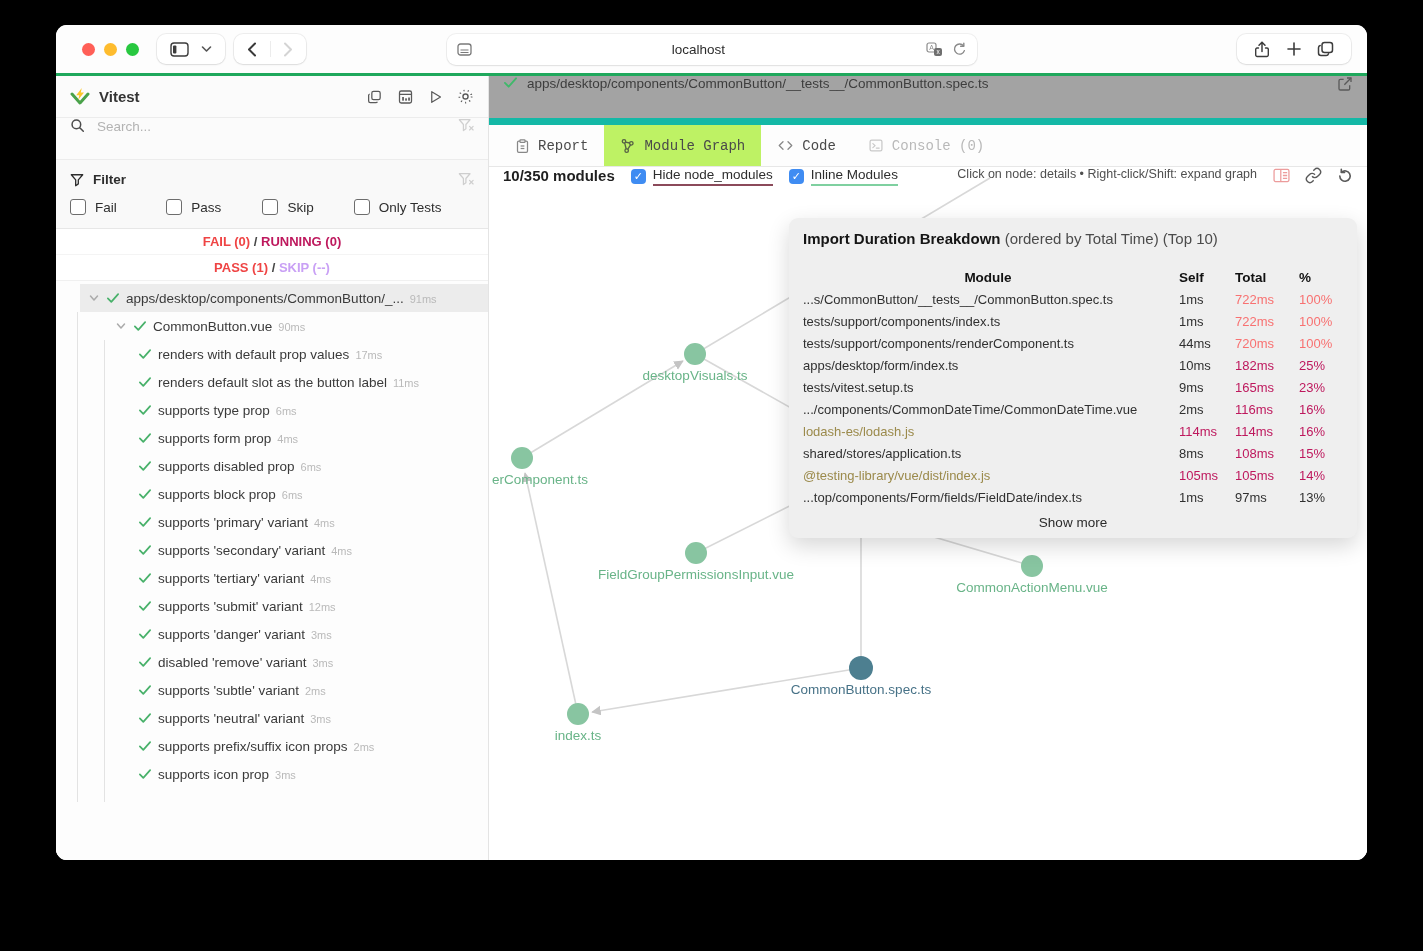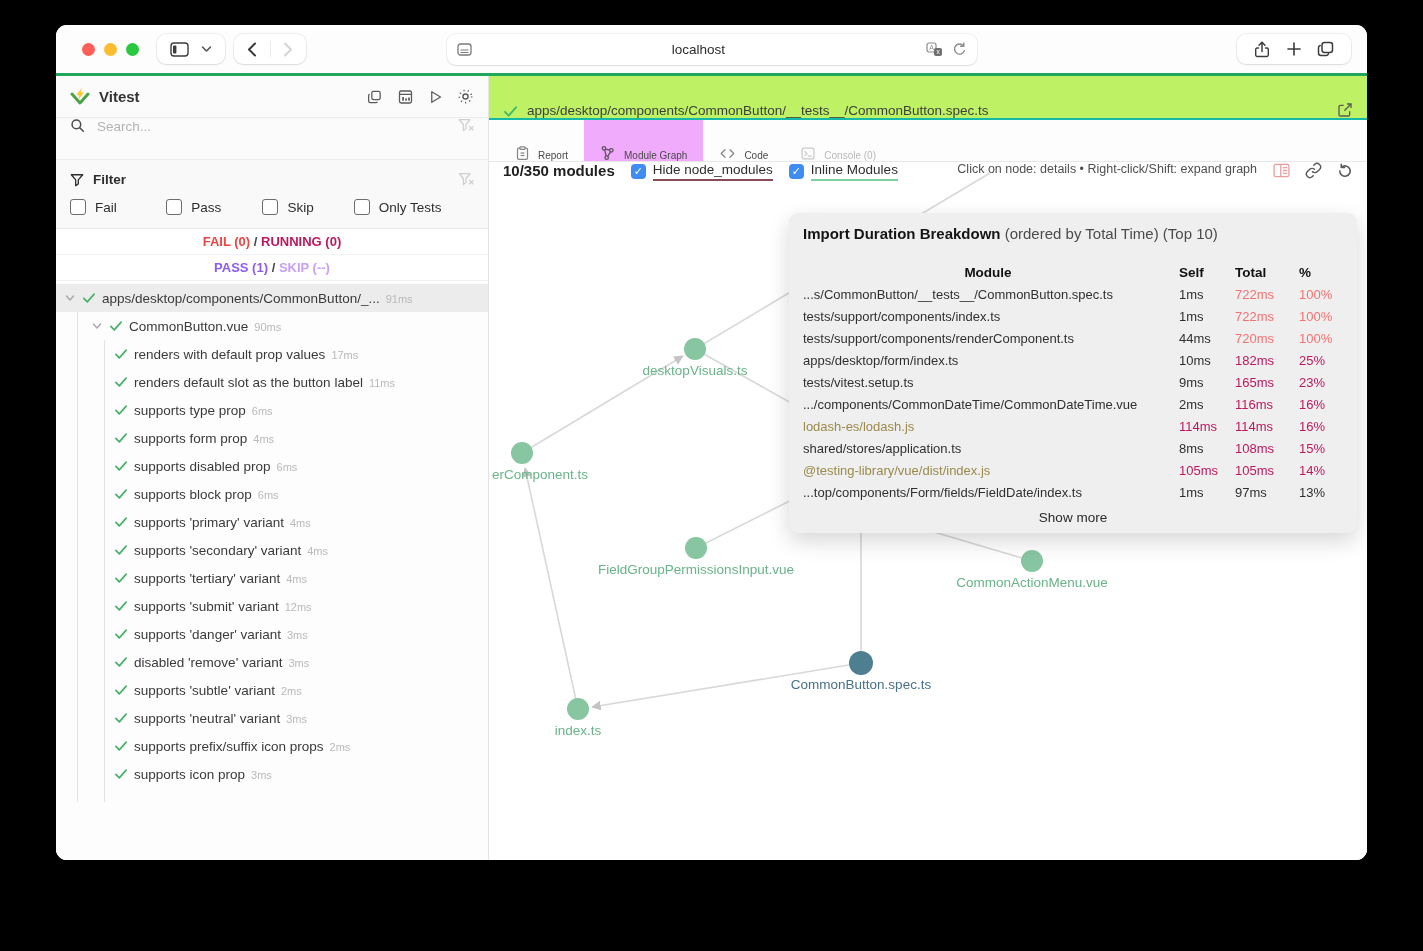--- a/index.html
+++ b/index.html
@@ -27,36 +27,36 @@
   .faded{opacity:.33;}
   .sb-filter{padding:12px 14px 13px;border-bottom:1px solid #e7e7e7;background:#f9f9f9;flex:none;}
   .filter-head{display:flex;align-items:center;gap:9px;}
   .filter-title{font-size:13.5px;font-weight:bold;color:#2e2e2e;flex:1;}
   .filter-checks{display:grid;grid-template-columns:1fr 1fr .95fr 1.25fr;margin-top:12px;}
   .fcheck{display:flex;align-items:center;gap:9px;font-size:13.5px;color:#2e2e2e;cursor:default;}
   .box{width:14px;height:14px;border:1.6px solid #6d6d6d;border-radius:3px;background:#fff;flex:none;}
   .sb-status{flex:none;background:#fff;font-size:13px;font-weight:bold;text-align:center;border-bottom:1px solid #f0f0f0;}
   .sb-status .row{height:25px;line-height:25px;border-bottom:1px solid #f4f4f4;}
   .sb-status .row:last-child{border-bottom:none;}
-  .c-fail{color:#ef4444;} .c-run{color:#be185d;} .c-pass{color:#8b5cf6;} .c-skip{color:#c9a0f5;} .c-sep{color:#444;font-weight:bold;}
+  .c-fail{color:#ef4444;} .c-run{color:#be185d;} .c-pass{color:#ef4444;} .c-skip{color:#c9a0f5;} .c-sep{color:#444;font-weight:bold;}
   .sb-tree{flex:1;background:#fdfdfd;position:relative;padding-top:3px;overflow:hidden;}
   .guide{position:absolute;width:1px;background:#e3e3e3;}
-  .trow{height:28px;display:flex;align-items:center;gap:6px;font-size:13.5px;color:#3a3a3a;position:relative;}
+  .trow{height:28px;display:flex;align-items:center;gap:6px;font-size:13.5px;color:#3a3a3a;position:relative;margin-left:24px;}
   .trow.selected{background:#ececec;}
   .trow .chev{flex:none;display:flex;}
   .trow .tick{flex:none;display:flex;}
   .trow .t-label{white-space:nowrap;}
   .trow .t-dur{font-size:11px;color:#b9b9b9;white-space:nowrap;padding-top:2px;}
   .lvl0{padding-left:8px;} .lvl1{padding-left:35px;} .lvl2{padding-left:58px;}
   
-  .crumb{height:42px;border-bottom:2px solid #14b8a6;display:flex;align-items:flex-end;gap:9px;padding:0 14px;font-size:13.5px;color:#3d3d3d;flex:none;background:#bef264;}
+  .crumb{height:42px;border-bottom:7px solid #14b8a6;display:flex;align-items:flex-start;gap:9px;padding:0 14px;font-size:13.5px;color:#3d3d3d;flex:none;background:#a3a3a3;}
   .crumb .path{flex:1;white-space:nowrap;overflow:hidden;}
   .tabs{height:41px;border-bottom:1px solid #e7e7e7;display:flex;align-items:stretch;padding-left:10px;flex:none;background:#fdfdfd;}
-  .tab{display:flex;align-items:flex-end;gap:8px;padding:0 16px;font-size:10px;color:#4a4a4a;cursor:default;}
-  .tab.active{background:#f0abfc;}
+  .tab{display:flex;align-items:center;gap:8px;padding:0 16px;font-size:14px;color:#4a4a4a;cursor:default;font-family:Liberation Mono, monospace;}
+  .tab.active{background:#bef264;}
   .tab.disabled{color:#b9b9b9;}
   .tab svg{opacity:.8;}
   .graph-area{position:relative;flex:1;overflow:hidden;background:#fff;}
   .graph-svg{position:absolute;left:0;top:0;}
   .gtoolbar{position:absolute;left:0;top:0;right:0;height:42px;display:flex;align-items:flex-start;padding:0 14px;gap:16px;z-index:2;font-size:13.5px;color:#2e2e2e;}
   .gcount{font-size:15px;font-weight:bold;color:#1f1f1f;white-space:nowrap;}
   .gcheck{display:flex;align-items:center;gap:7px;white-space:nowrap;}
   .bluebox{width:15px;height:15px;border-radius:4px;background:#3f8cf2;color:#fff;font-size:11px;line-height:15px;text-align:center;flex:none;}
   .u-red{border-bottom:2px solid #8b4a5a;padding-bottom:2px;}
   .u-green{border-bottom:2px solid #7fd0a0;padding-bottom:2px;}

